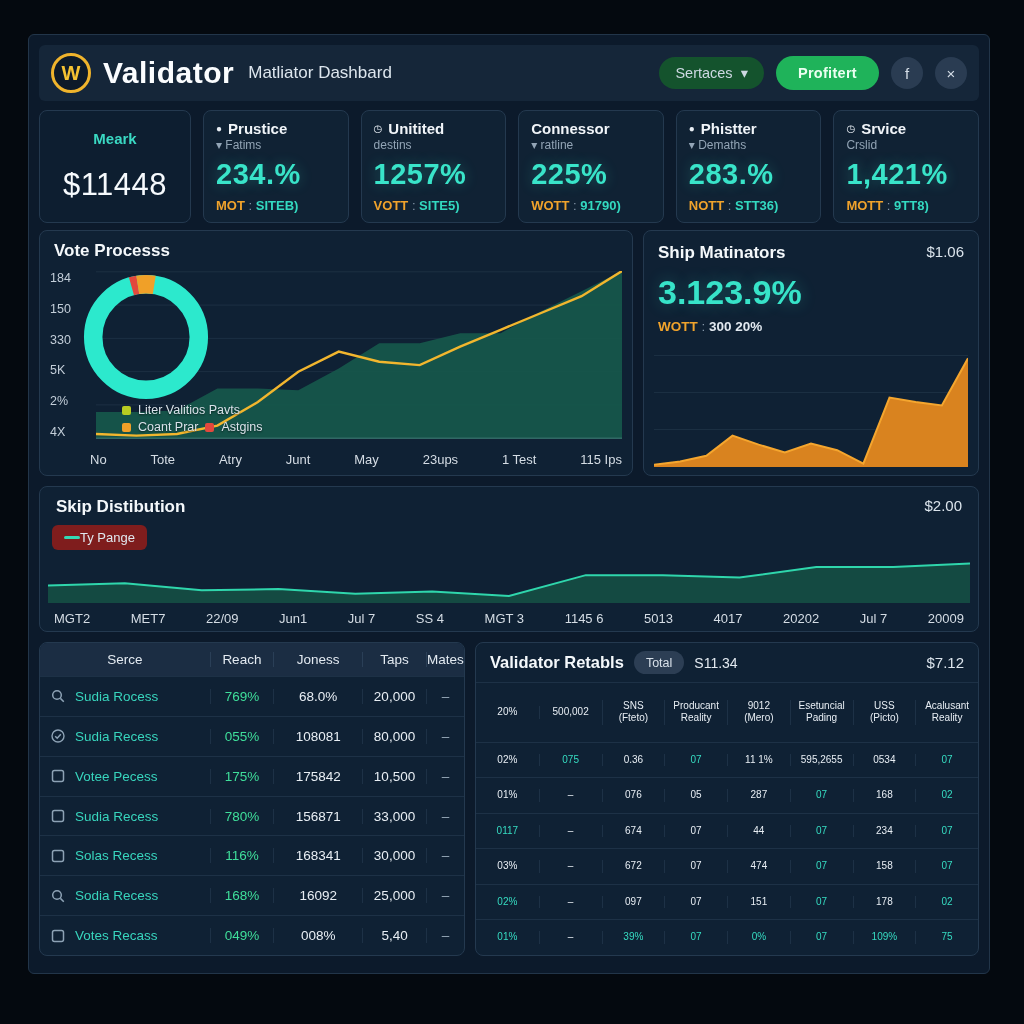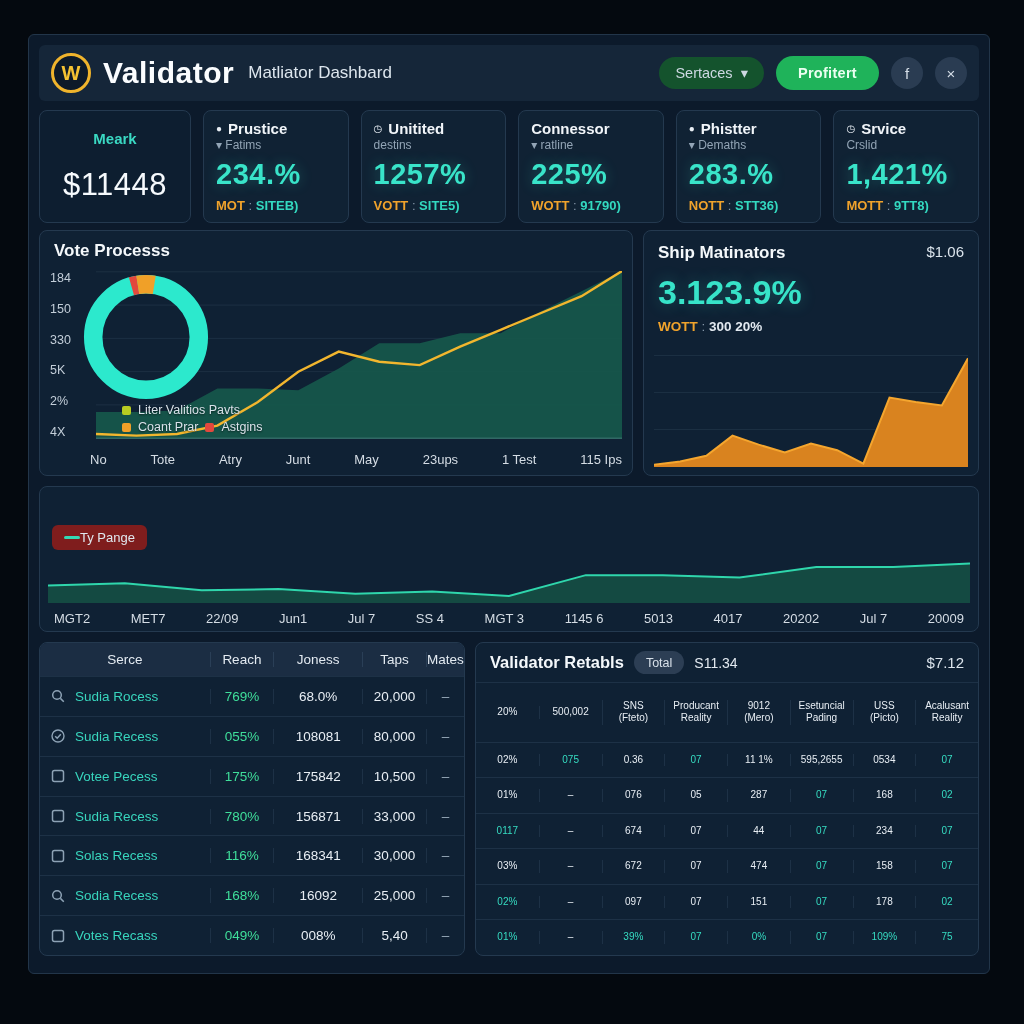--- a/index.html
+++ b/index.html
@@ -249,20 +249,24 @@
           <line x1="0" y1="33.5" x2="100" y2="33.5" stroke="rgba(170,200,225,0.09)" stroke-width="1" vector-effect="non-scaling-stroke"></line>
           <line x1="0" y1="66.5" x2="100" y2="66.5" stroke="rgba(170,200,225,0.09)" stroke-width="1" vector-effect="non-scaling-stroke"></line>
           <line x1="0" y1="99.5" x2="100" y2="99.5" stroke="rgba(170,200,225,0.09)" stroke-width="1" vector-effect="non-scaling-stroke"></line>
           <polygon points="0.00,98.00 8.33,95.00 16.67,90.00 25.00,72.00 33.33,80.00 41.67,87.00 50.00,79.00 58.33,85.00 66.67,97.00 75.00,38.00 83.33,42.00 91.67,45.00 100.00,3.00 100,100 0,100" fill="#d9831f"></polygon>
           <polyline points="0.00,98.00 8.33,95.00 16.67,90.00 25.00,72.00 33.33,80.00 41.67,87.00 50.00,79.00 58.33,85.00 66.67,97.00 75.00,38.00 83.33,42.00 91.67,45.00 100.00,3.00" fill="none" stroke="#f5a62e" stroke-width="2" vector-effect="non-scaling-stroke"></polyline>
         </svg>
     </div>
   </section>
 
   <section class="panel skip-panel">
+    <div class="skip-head">
+      <div class="panel-title">Skip Distibution</div>
+      <div class="corner-value">$2.00</div>
+    </div>
     <div class="skip-legend">
       <span class="skip-dash"></span>
       <span>Ty Pange</span>
     </div>
     <svg class="skip-svg" id="skip-svg" viewBox="0 0 100 100" preserveAspectRatio="none">
         <polygon points="0.00,70.00 8.33,66.00 16.67,78.00 25.00,76.00 33.33,84.00 41.67,80.00 50.00,88.00 58.33,52.00 66.67,52.00 75.00,56.00 83.33,38.00 91.67,38.00 100.00,32.00 100,100 0,100" fill="#155145" opacity="0.85"></polygon>
         <polyline points="0.00,70.00 8.33,66.00 16.67,78.00 25.00,76.00 33.33,84.00 41.67,80.00 50.00,88.00 58.33,52.00 66.67,52.00 75.00,56.00 83.33,38.00 91.67,38.00 100.00,32.00" fill="none" stroke="#2fd6ac" stroke-width="2" vector-effect="non-scaling-stroke"></polyline>
       </svg>
     <div class="skip-xlabels" id="skip-x">
         <span>MGT2</span>

